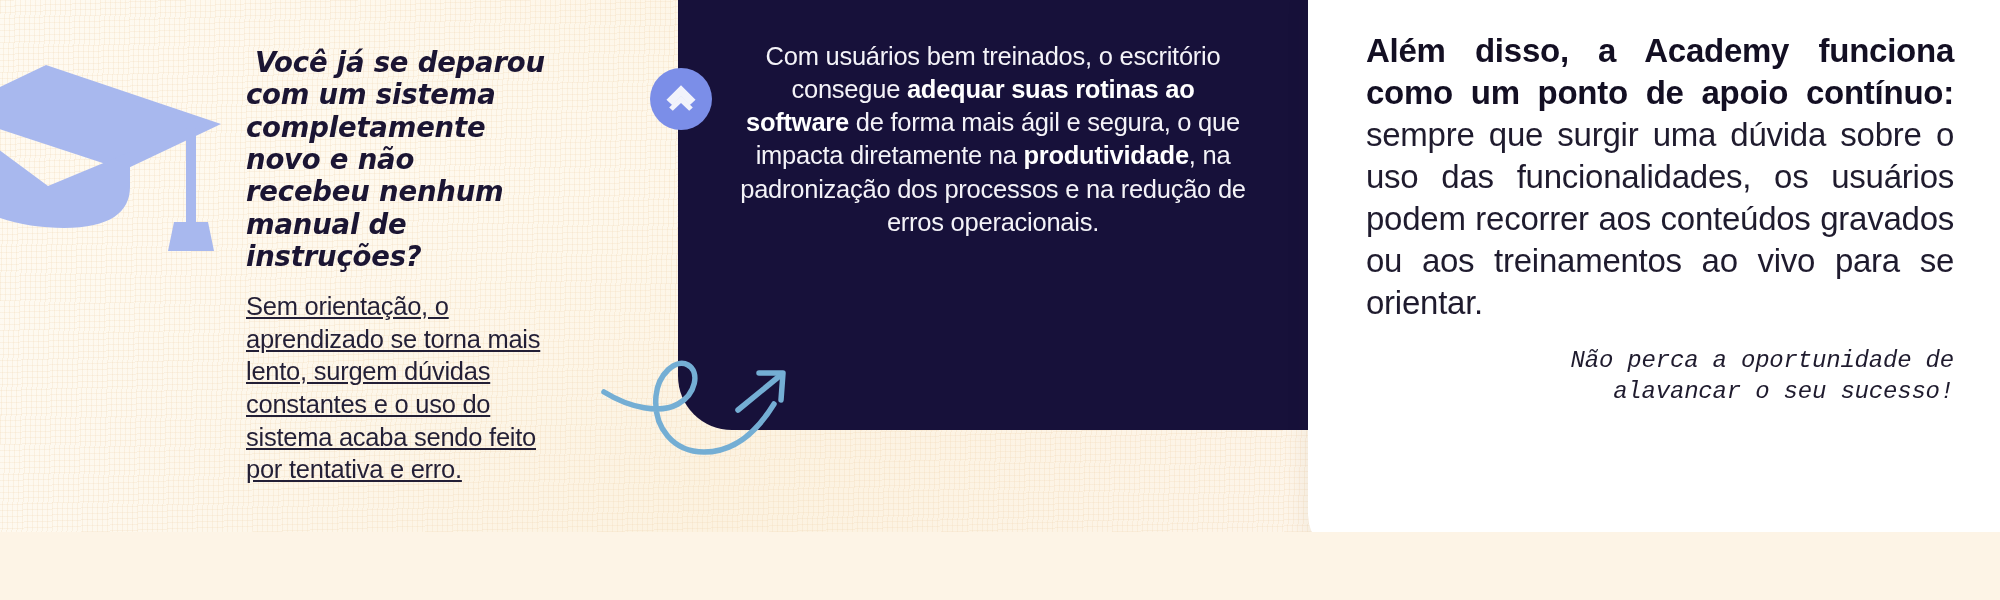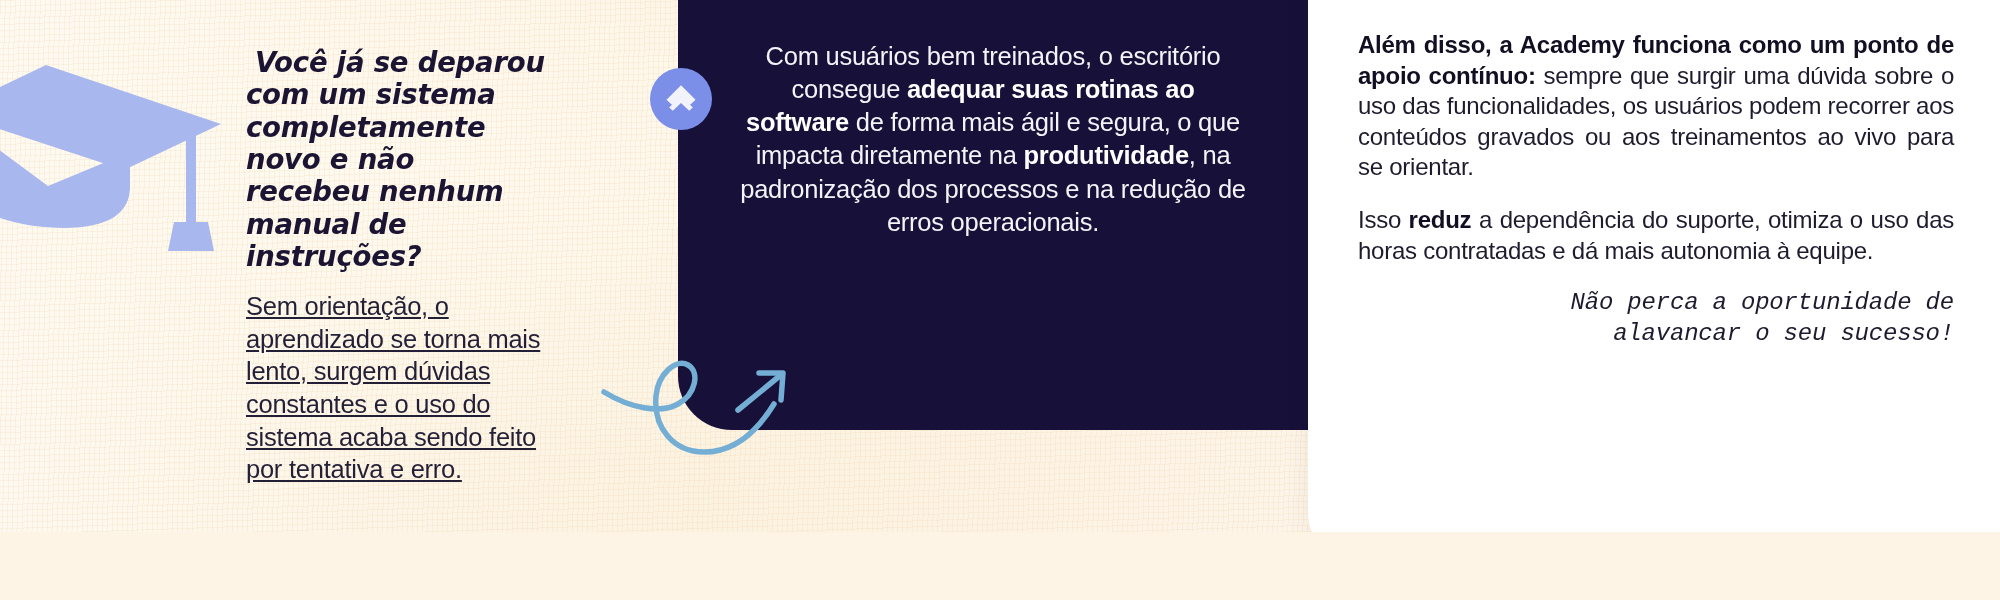--- a/index.html
+++ b/index.html
@@ -131,26 +131,26 @@
     box-shadow: 0 2px 26px rgba(60,40,20,0.07);
   }
   .card-inner {
     position: absolute;
     left: 1354px;
     top: 30px;
     width: 600px;
   }
   .card-para {
     font-family: "Liberation Sans", sans-serif;
-    font-size: 24px;
+    font-size: 33px;
     line-height: 1.275;
     color: #1f1b2e;
     text-align: justify;
     letter-spacing: -0.25px;
-    margin: 0 0 22px 4px;
+    margin: 0 0 22px 12px;
   }
   .card-para b { font-weight: 700; color: #130f23; }
   .card-outro {
     font-family: Liberation Mono, monospace;
     font-style: italic;
     font-size: 24px;
     line-height: 1.28;
     color: #1f1b2e;
     text-align: right;
     letter-spacing: -0.2px;
@@ -205,17 +205,16 @@
         <path d="M8,40 C34,56 64,62 82,52 C100,42 104,20 92,13 C80,6 62,22 60,44 C57,76 78,100 108,100 C140,100 162,78 178,52"></path>
         <path d="M142,58 L186,22"></path>
         <path d="M163,21 L187,21 L185,48"></path>
       </g>
     </svg>
   </div>
 
   <div class="white-card"></div>
   <div class="card-inner">
     <p class="card-para"><b>Além disso, a Academy funciona como um ponto de apoio contínuo:</b><span> sempre que surgir uma dúvida sobre o uso das funcionalidades, os usuários podem recorrer aos conteúdos gravados ou aos treinamentos ao vivo para se orientar.</span></p>
-    <p class="card-para"><span>Isso </span><b>reduz</b><span> a dependência do suporte, otimiza o uso das horas contratadas e dá mais autonomia à equipe.</span></p>
     <p class="card-outro">Não perca a oportunidade de alavancar o seu sucesso!</p>
   </div>
 
 </div>
 
 </body></html>

